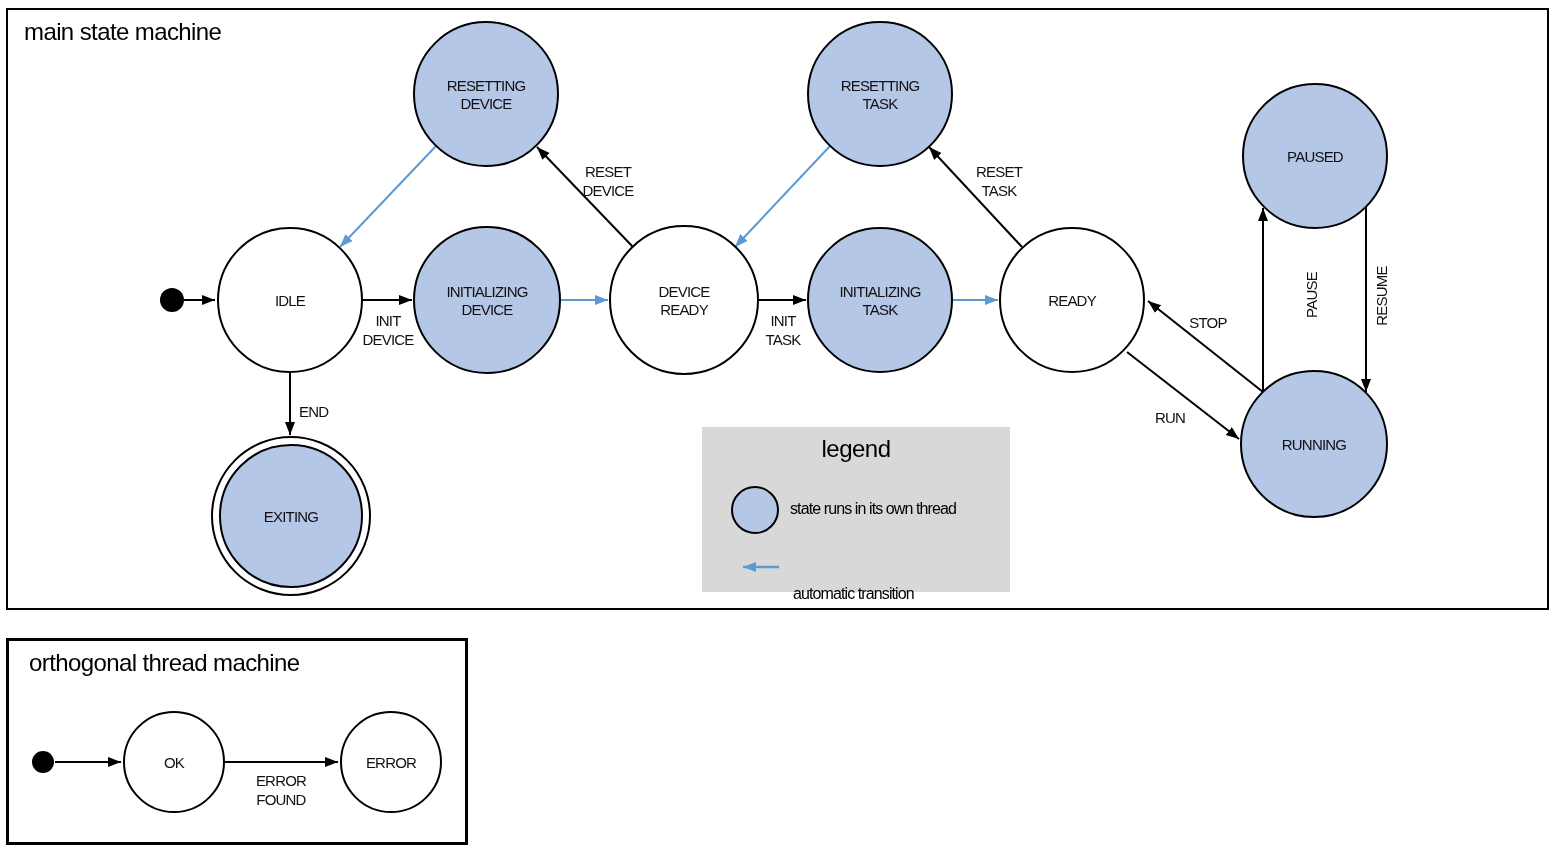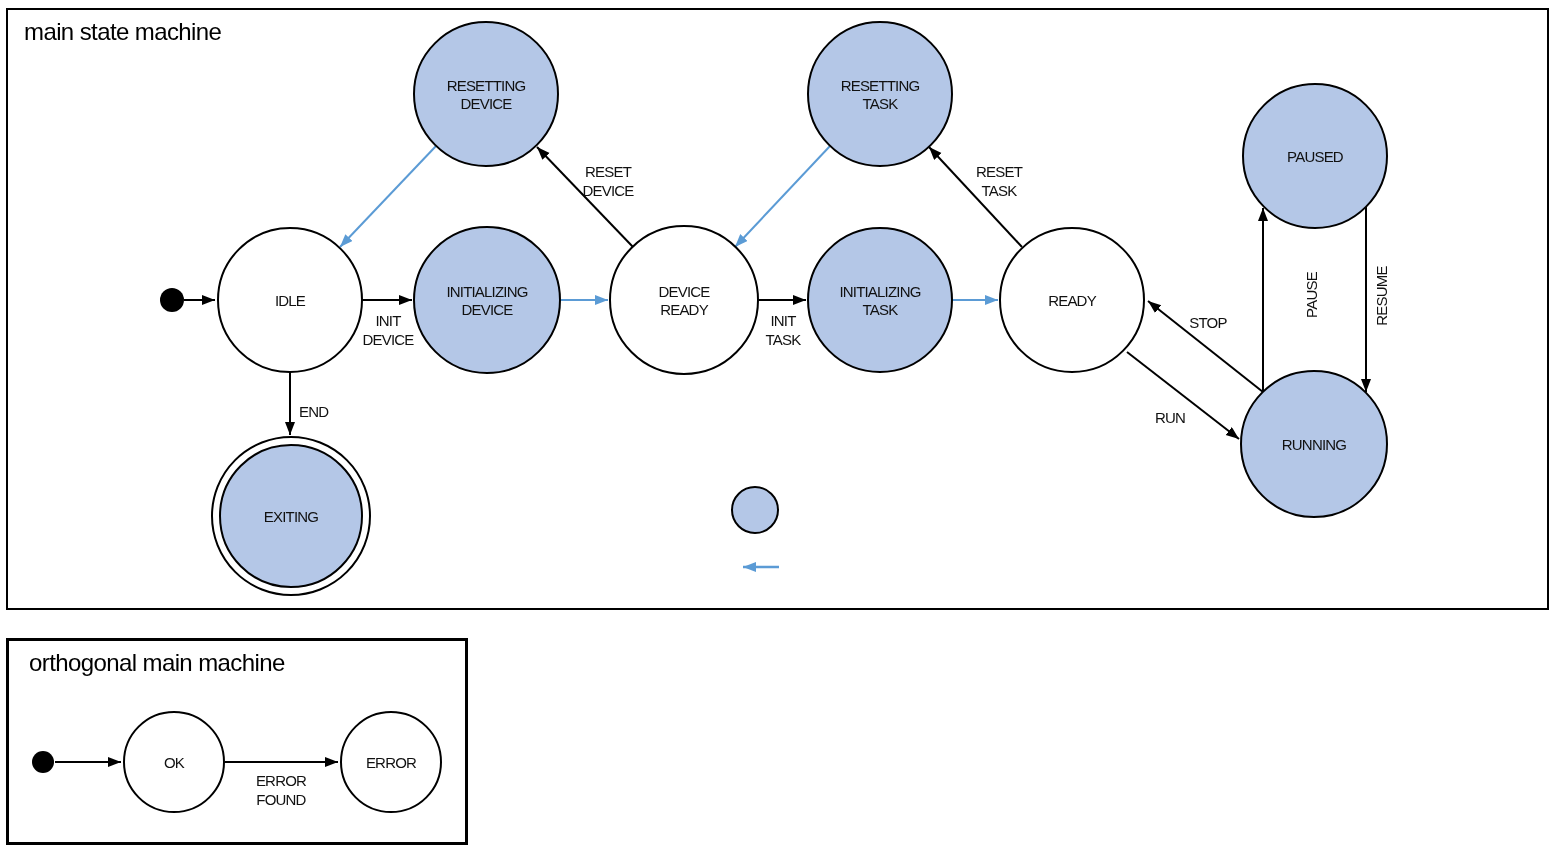--- a/index.html
+++ b/index.html
@@ -32,23 +32,28 @@
 </head>
 <body>
 
 <div class="canvas">
 
   <div class="panel main">
     <div class="panel-title">main state machine</div>
   </div>
 
   <div class="panel ortho">
-    <div class="panel-title">orthogonal main machine</div>
+    <div class="panel-title">orthogonal thread machine</div>
   </div>
 
+  <div class="legend" id="legend-box" style="background: rgb(216, 216, 216);">
+    <div class="legend-title">legend</div>
+    <div class="legend-item-label l1">state runs in its own thread</div>
+    <div class="legend-item-label l2">automatic transition</div>
+  </div>
 
   <svg class="overlay" id="diagram-svg" width="1555" height="852" viewBox="0 0 1555 852">
       <defs>
         <marker id="arrow-black" markerWidth="14" markerHeight="12" refX="13" refY="5" orient="auto" markerUnits="userSpaceOnUse">
           <path d="M0,0 L13,5 L0,10 z" fill="#000000"></path>
         </marker>
         <marker id="arrow-auto" markerWidth="14" markerHeight="12" refX="13" refY="5" orient="auto" markerUnits="userSpaceOnUse">
           <path d="M0,0 L13,5 L0,10 z" fill="#5b9bd5"></path>
         </marker>
       </defs>

